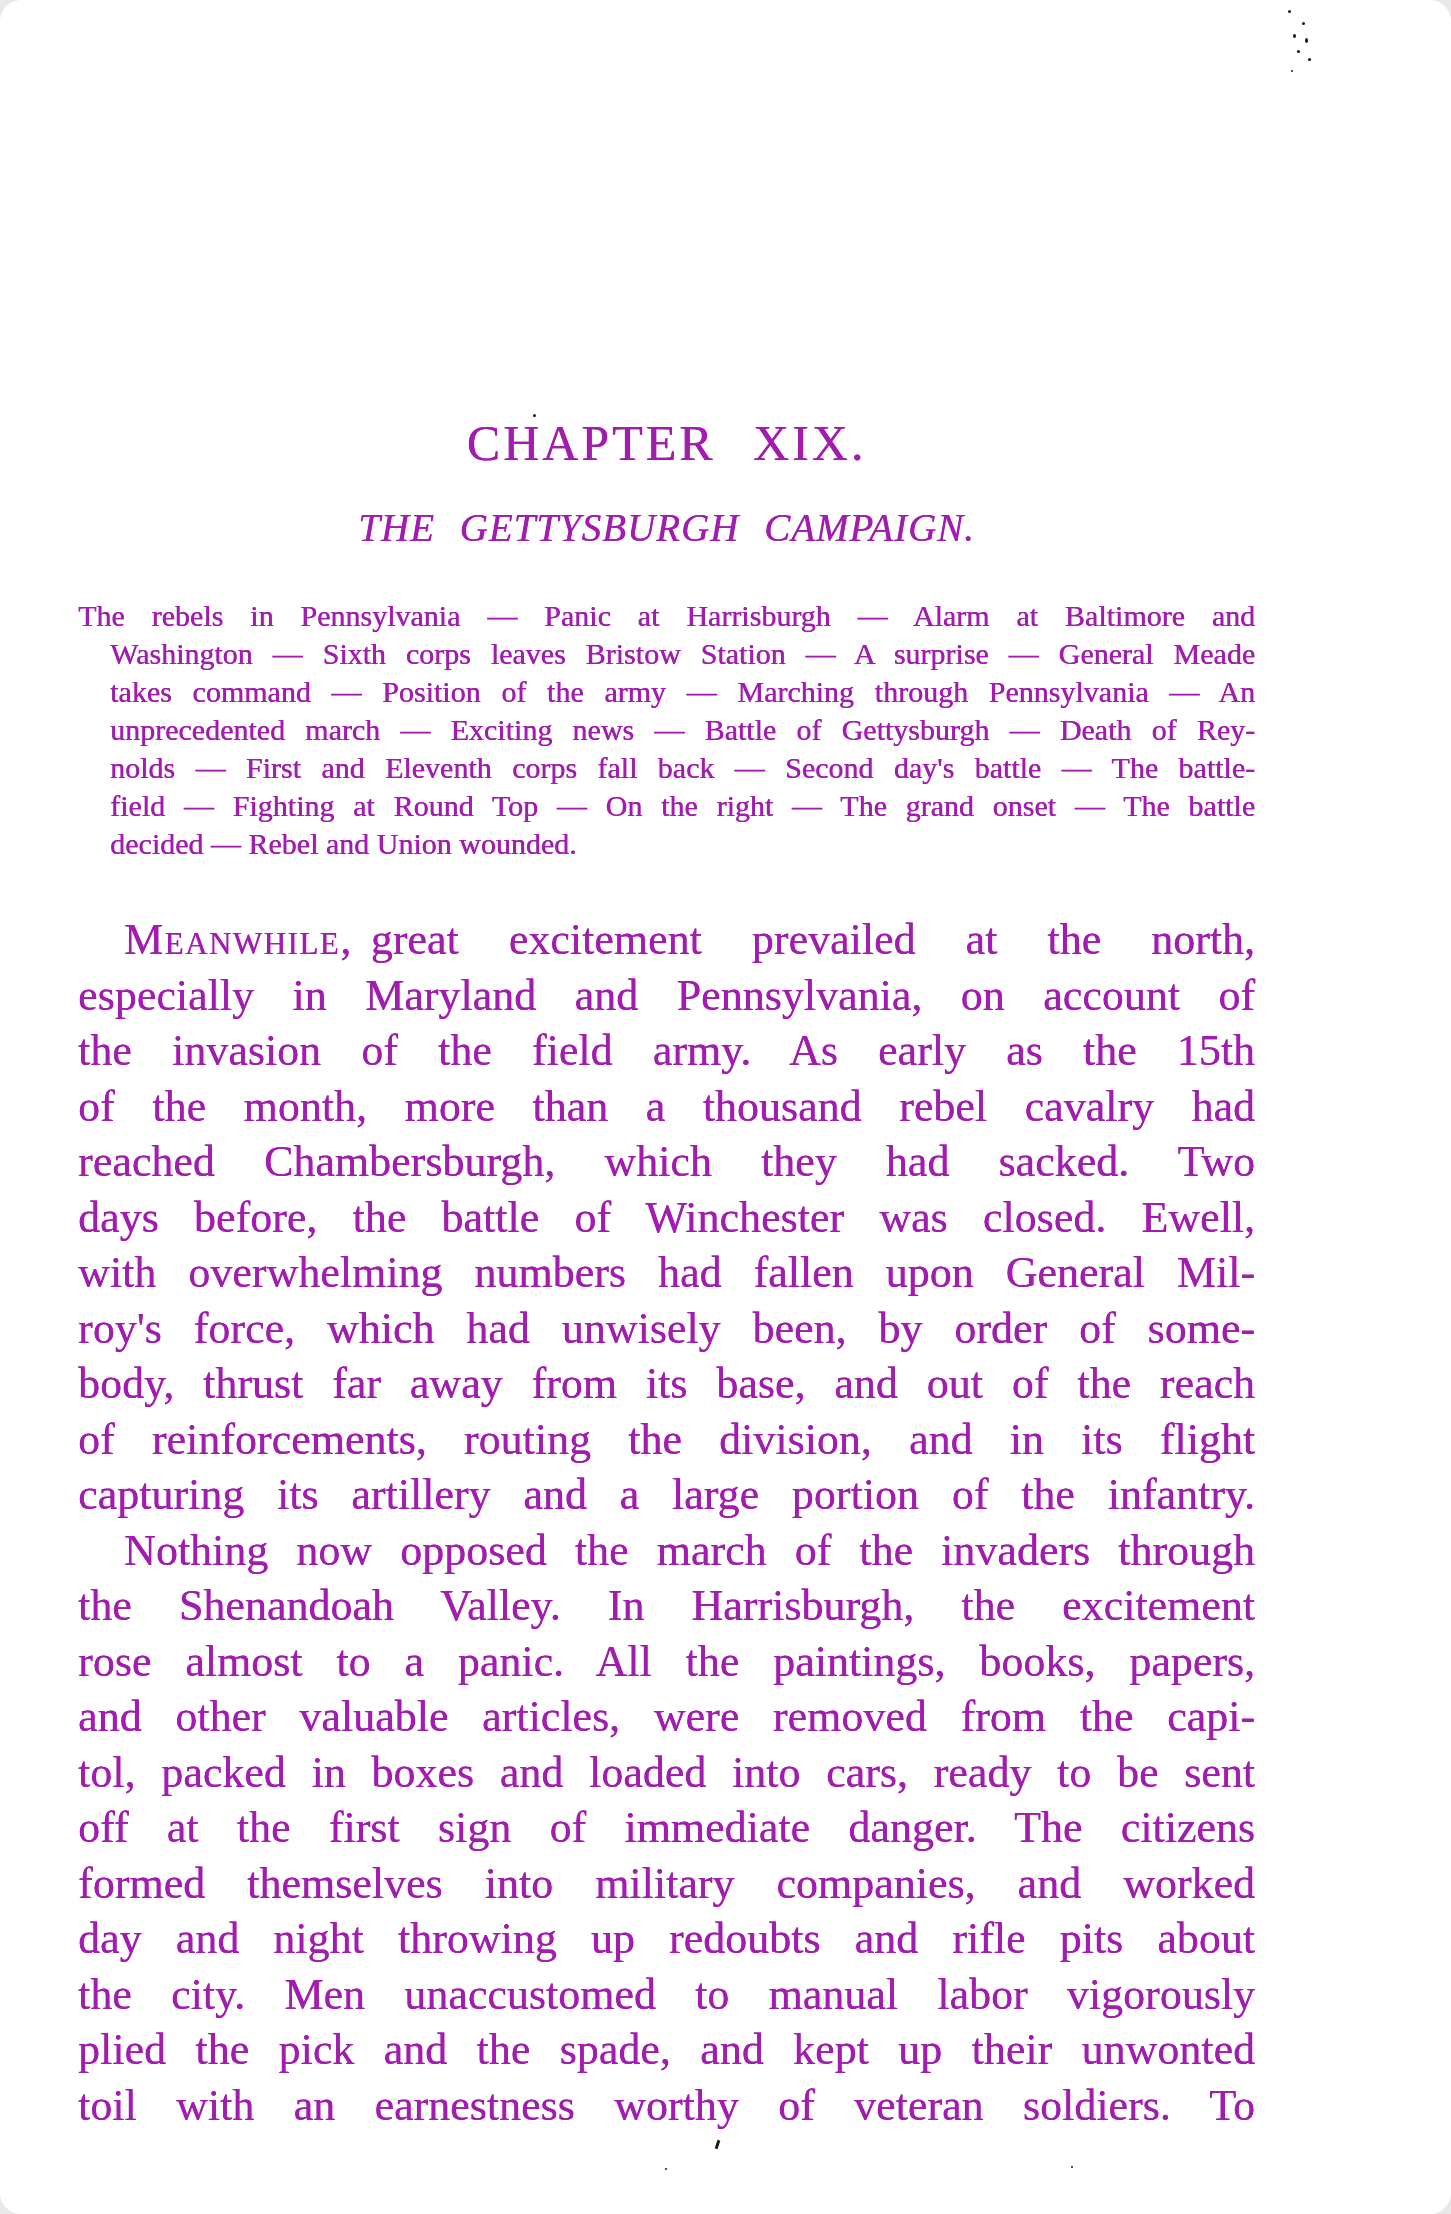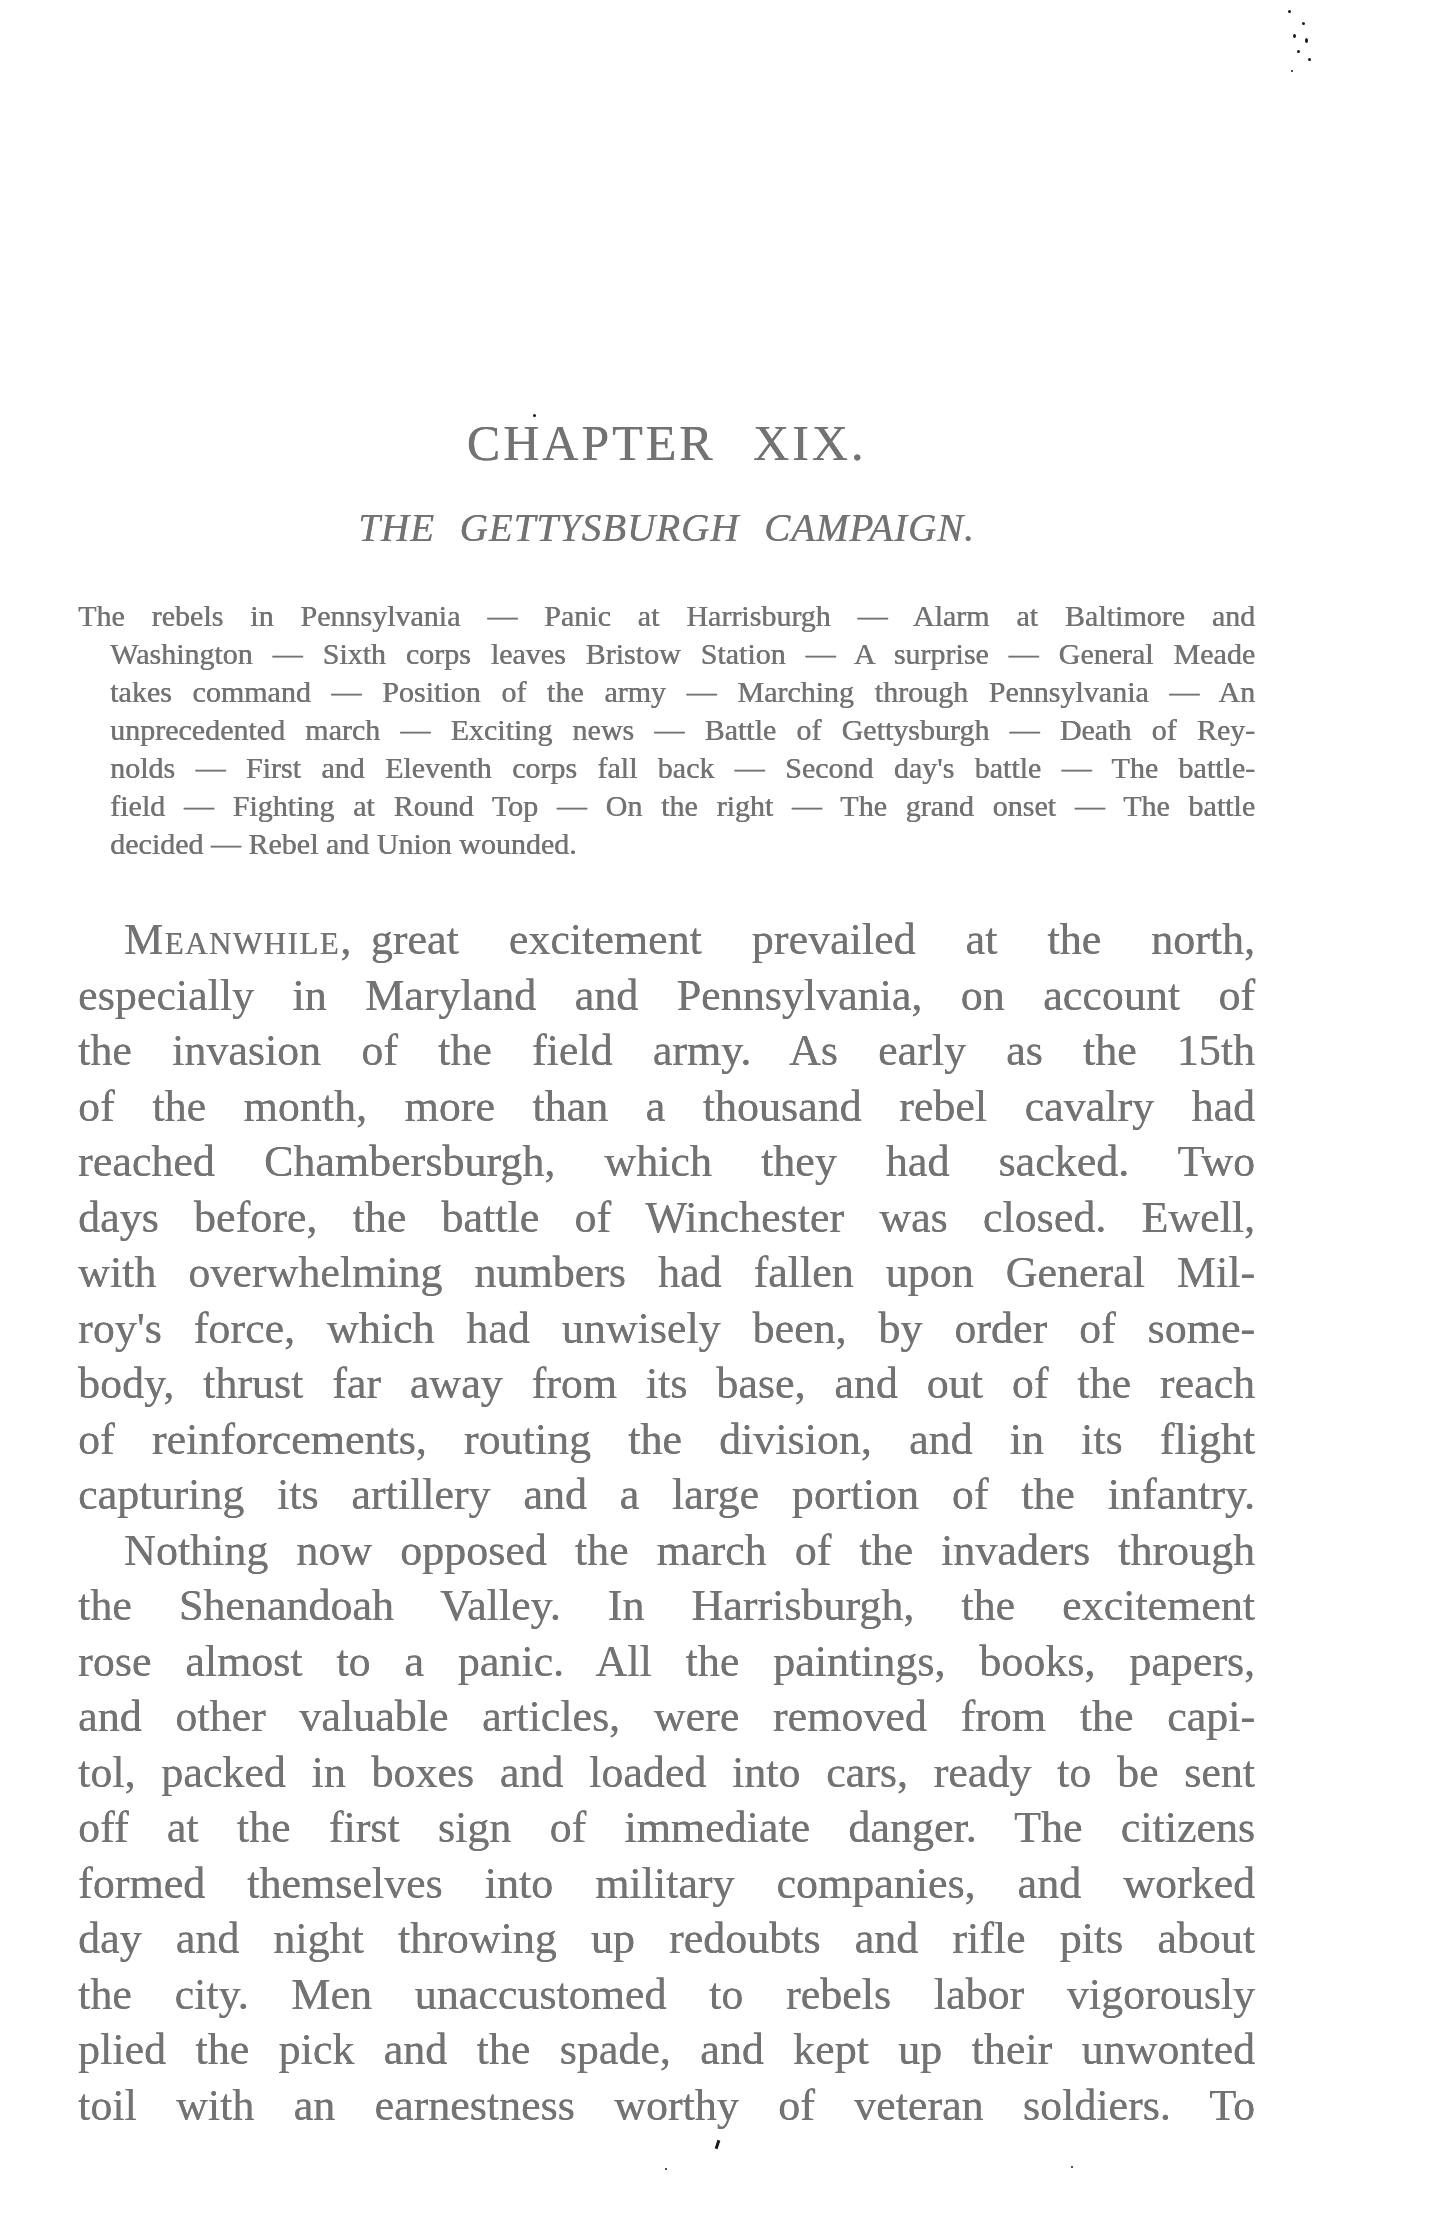--- a/index.html
+++ b/index.html
@@ -2,22 +2,23 @@
 <html><head>
 <meta charset="utf-8">
 <style>
   html, body { margin: 0; padding: 0; background: #e8e8e8; }
   .page {
     position: relative;
     width: 1451px;
     height: 2214px;
     background: #ffffff;
     font-family: "Liberation Serif", serif;
-    color: #737373;
+    color: #a21caf;
     overflow: hidden;
+    border-radius: 21px;
   }
   .abs-col {
     position: absolute;
     left: 78px;
     width: 1177px;
   }
   .chapter-heading {
     top: 414px;
     text-align: center;
     font-size: 50px;
@@ -104,21 +105,21 @@
     <div class="bline">capturing its artillery and a large portion of the infantry.</div>
 
     <div class="bline indent">Nothing now opposed the march of the invaders through</div>
     <div class="bline">the Shenandoah Valley.  In Harrisburgh, the excitement</div>
     <div class="bline">rose almost to a panic.  All the paintings, books, papers,</div>
     <div class="bline">and other valuable articles, were removed from the capi-</div>
     <div class="bline">tol, packed in boxes and loaded into cars, ready to be sent</div>
     <div class="bline">off at the first sign of immediate danger.  The citizens</div>
     <div class="bline">formed themselves into military companies, and worked</div>
     <div class="bline">day and night throwing up redoubts and rifle pits about</div>
-    <div class="bline">the city.  Men unaccustomed to rebels labor vigorously</div>
+    <div class="bline">the city.  Men unaccustomed to manual labor vigorously</div>
     <div class="bline">plied the pick and the spade, and kept up their unwonted</div>
     <div class="bline">toil with an earnestness worthy of veteran soldiers.  To</div>
   </div>
 
   <div class="speck" style="left:1288px; top:10px;  width:3px; height:3px;"></div>
   <div class="speck" style="left:1302px; top:22px;  width:3px; height:3px;"></div>
   <div class="speck" style="left:1293px; top:34px;  width:3px; height:4px;"></div>
   <div class="speck" style="left:1305px; top:38px;  width:3px; height:5px;"></div>
   <div class="speck" style="left:1297px; top:50px;  width:3px; height:3px;"></div>
   <div class="speck" style="left:1308px; top:58px;  width:3px; height:3px;"></div>

